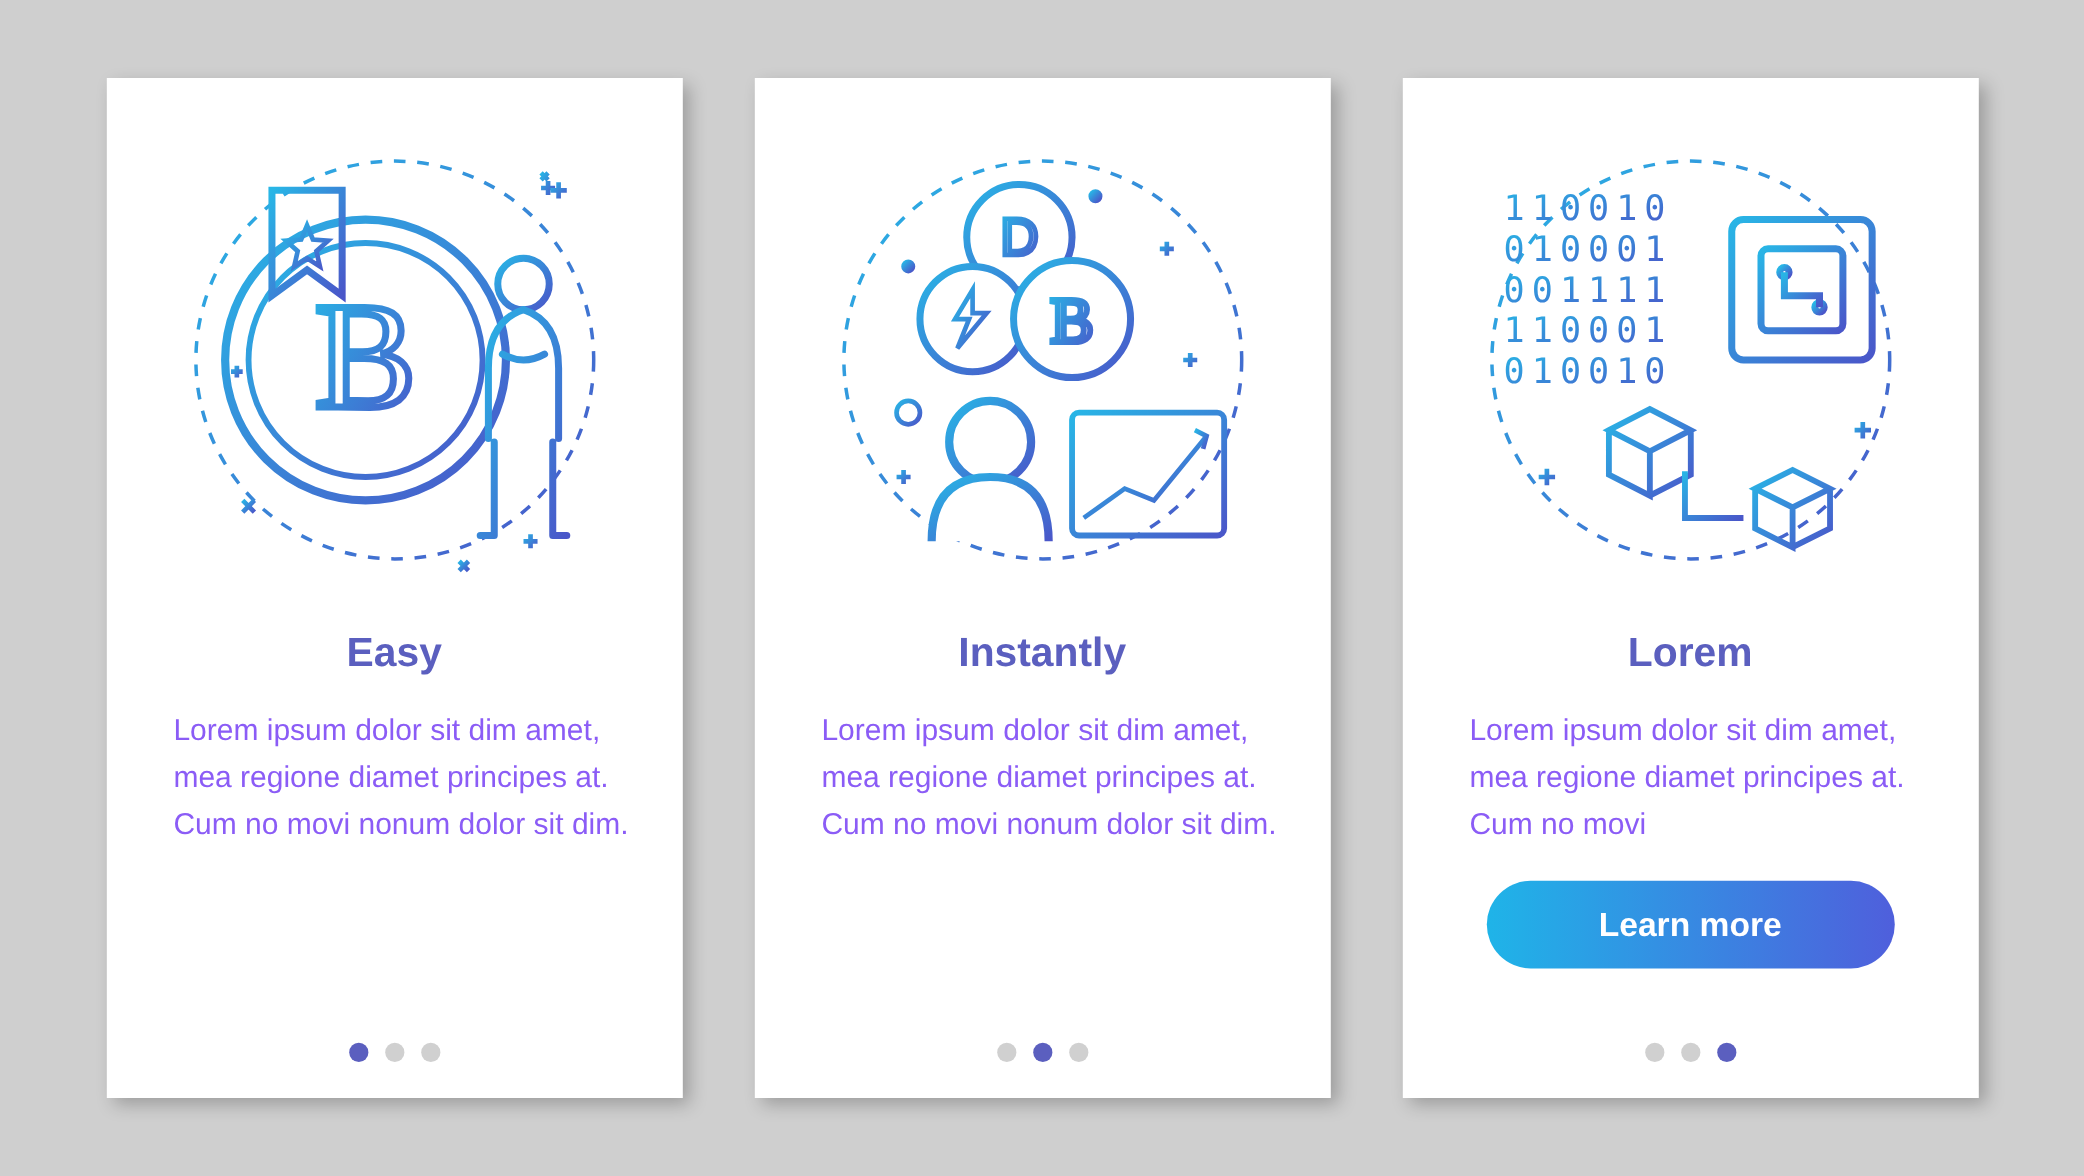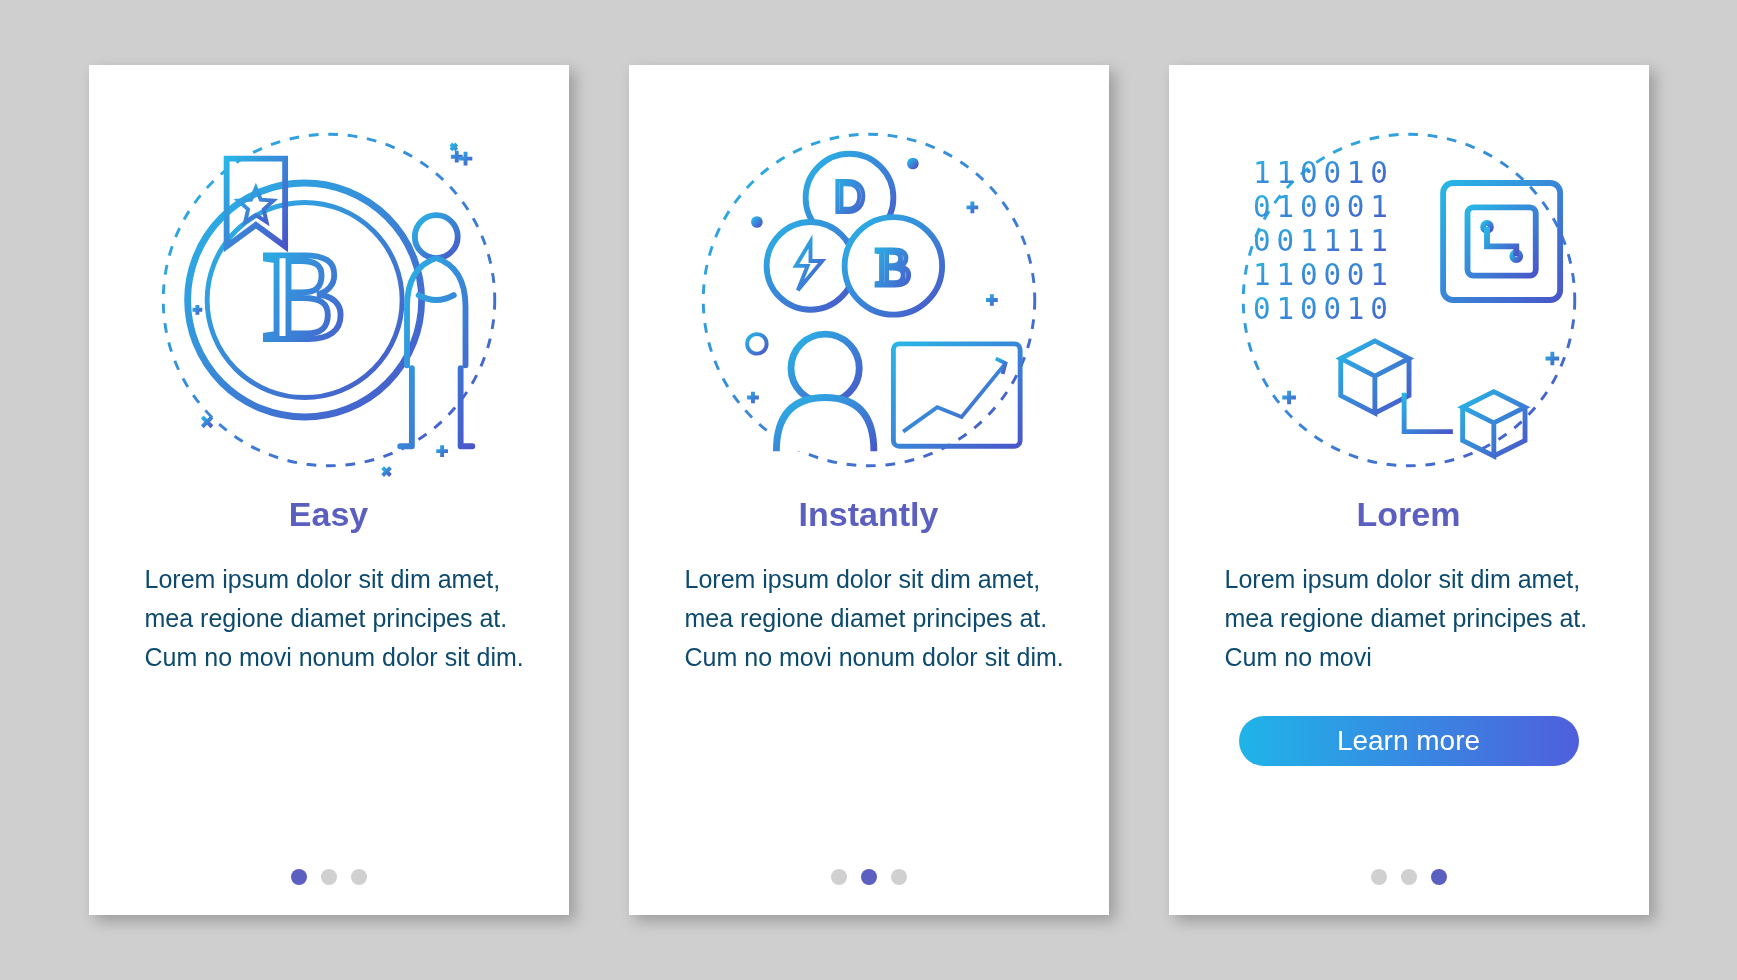--- a/index.html
+++ b/index.html
@@ -31,39 +31,40 @@
     width: 390px;
     height: 390px;
     display: flex;
     align-items: center;
     justify-content: center;
   }
   .title {
     color: #5b5fbf;
     font-size: 34px;
     font-weight: 700;
+    margin-top: 30px;
     margin-bottom: 26px;
   }
   .body {
-    color: #0c4a6e;
+    color: #8b5cf6;
     font-size: 25px;
     line-height: 1.55;
     text-align: left;
     width: 100%;
     margin-left: 16px;
   }
   .cta {
-    margin-top: 40px;
+    margin-top: 28px;
     width: 340px;
-    height: 50px;
+    height: 73px;
     border-radius: 40px;
     background: linear-gradient(90deg, #1fb4e8 0%, #4f5fdc 100%);
     color: #fff;
     font-size: 28px;
-    font-weight: 400;
+    font-weight: 700;
     border: none;
     cursor: pointer;
     display: flex;
     align-items: center;
     justify-content: center;
   }
   .dots {
     position: absolute;
     bottom: 30px;
     display: flex;

